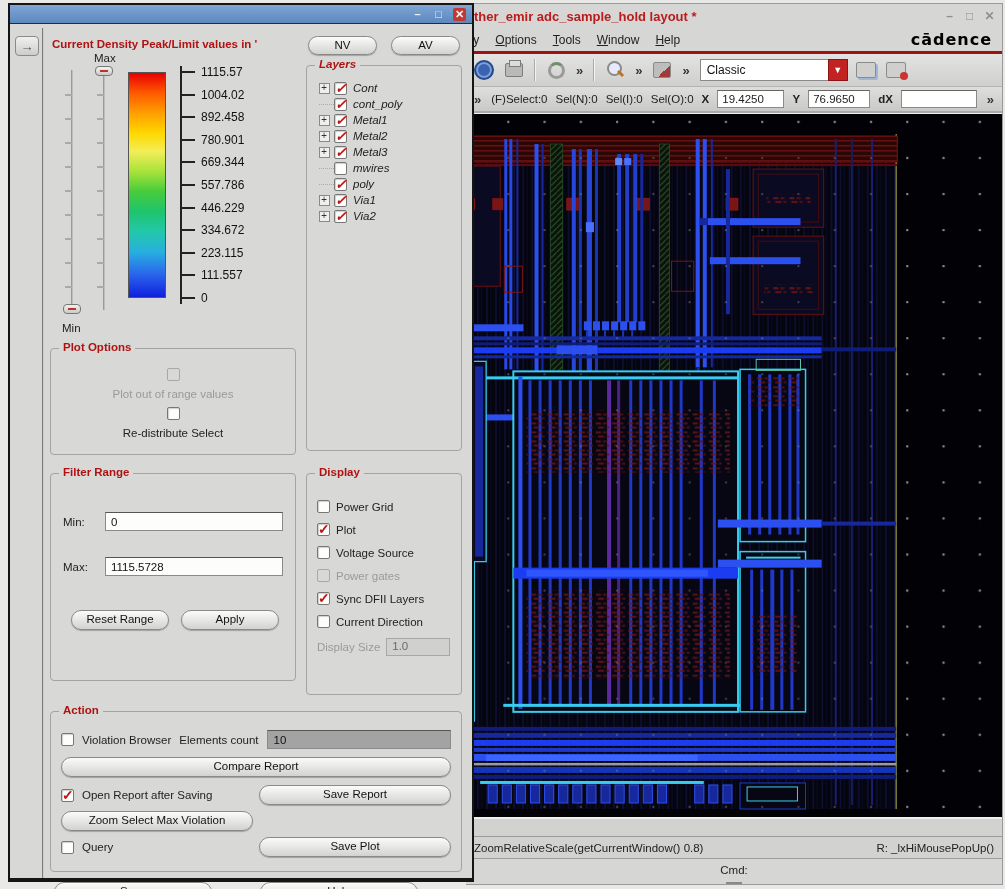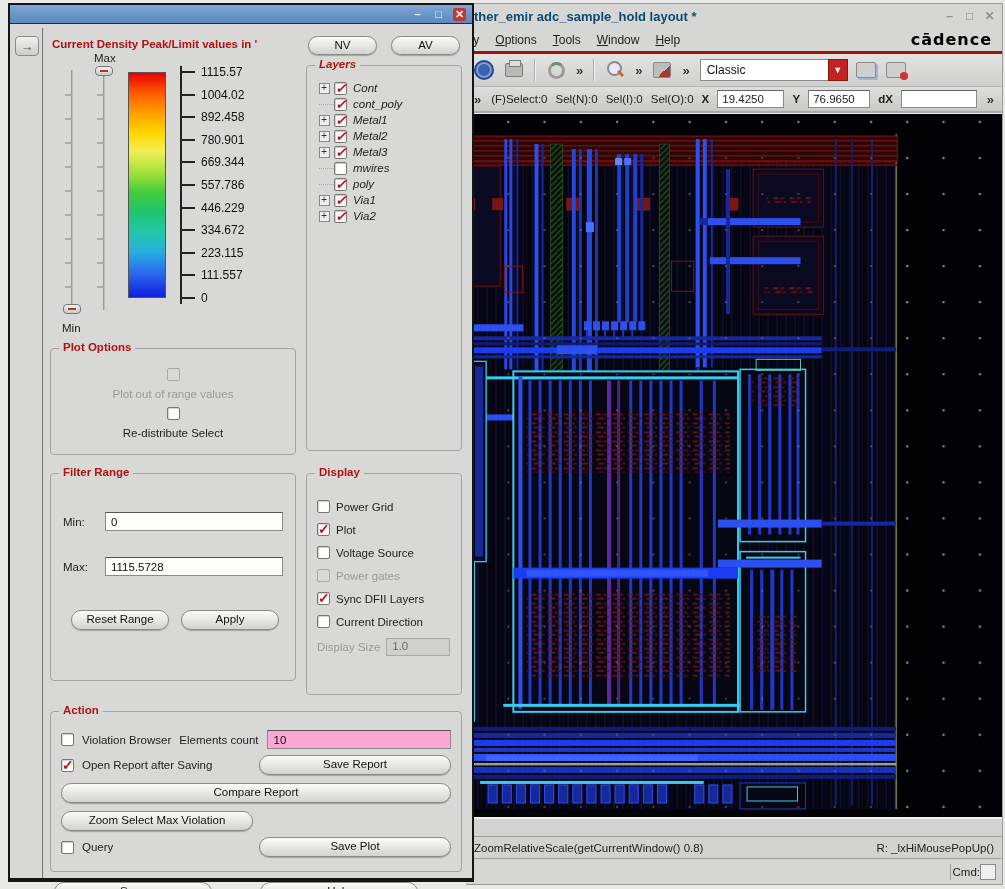--- a/index.html
+++ b/index.html
@@ -5,21 +5,21 @@
   * { margin:0; padding:0; box-sizing:border-box; }
   html,body { width:1005px; height:889px; background:#e9e9e7; font-family:"Liberation Sans", sans-serif; overflow:hidden; }
   .stage { position:relative; width:1005px; height:889px; }
 
   
   .lay-win { position:absolute; left:466px; top:3px; width:537px; height:882px;
              background:#d6d6d4; border:1px solid #9a9a9a; border-left:none;
              display:flex; flex-direction:column; }
   .lay-titlebar { height:24px; display:flex; align-items:center; padding:0 6px 0 8px;
                   background:#d6d6d4; }
-  .lay-title { font-size:13px; font-weight:bold; color:#0c4a6e; white-space:nowrap; overflow:hidden; flex:1; }
+  .lay-title { font-size:13px; font-weight:bold; color:#b91c1c; white-space:nowrap; overflow:hidden; flex:1; }
   .winbtns { display:flex; gap:7px; align-items:center; color:#8f8f8f; font-size:12px; }
   .winbtns span { width:13px; text-align:center; font-weight:bold; cursor:default; }
   .lay-menubar { height:23px; display:flex; align-items:center; padding:0 10px 0 4px; gap:16px; }
   .menu-item { font-size:12px; color:#222; cursor:default; }
   .menu-item::first-letter { text-decoration:underline; }
   .menu-trunc::first-letter { text-decoration:none; }
   .cadence-logo { margin-left:auto; font-size:16px; font-weight:bold; letter-spacing:1px; color:#000;
                   font-family:"DejaVu Sans", sans-serif; }
   .red-rule { height:3px; background:#a01212; }
 
@@ -59,21 +59,21 @@
   .toolbar2 .chev-r { margin-left:auto; }
 
   .canvas-wrap { flex:1; position:relative; background:#020206; border-top:1px solid #efefef; }
   .canvas-wrap svg { position:absolute; inset:0; width:100%; height:100%; }
 
   .gray-strip { height:20px; background:#d2d2d0; border-top:2px solid #efefef; border-bottom:1px solid #9c9c9a; }
   .statusrow { height:22px; background:#d2d2d0; display:flex; align-items:center; padding:0 8px;
                font-size:11.5px; color:#222; border-bottom:1px solid #9c9c9a; }
   .statusrow .right { margin-left:auto; }
   .bottomrow { height:25px; background:#d6d6d4; display:flex; align-items:center; justify-content:flex-end;
-               padding:0 6px; font-size:11.5px; color:#222; }
+               padding:0 6px; gap:6px; font-size:11.5px; color:#222;flex-direction:column; }
   .bottomrow .sep { width:1px; height:16px; background:#9c9c9a; margin-right:2px; }
   .cmd-box { width:16px; height:16px; background:#efefef; border:1px solid #8a8a88; }
 
   
   .dlg { position:absolute; left:8px; top:3px; width:466px; height:879px; background:#d8d8d6;
          border:2px solid #151515; border-bottom-width:4px; display:flex; flex-direction:column; z-index:5; }
   .dlg-titlebar { height:19px; background:linear-gradient(#7fa6d6,#5c88bd); display:flex; align-items:center;
                   justify-content:flex-end; gap:8px; padding:0 6px; border-bottom:1px solid #2a2a2a; }
   .dlg-titlebar span { color:#f2f2f2; font-size:11px; font-weight:bold; width:13px; text-align:center; line-height:13px; }
   .dlg-close { background:#c03a34; border-radius:2px; height:13px; }
@@ -146,21 +146,21 @@
   .fbtns { display:flex; gap:12px; margin:34px 8px 0 12px; }
   .fbtns .pill { flex:1; height:20px; }
   .display-group { flex:1; height:222px; padding-top:16px; }
   .dsrow { display:flex; align-items:center; gap:6px; margin:10px 2px 0 2px; }
   .dsrow .lbl.dim { color:#9a9a98; }
   .ds-field { width:64px; height:18px; background:#d0d0ce; border:1px solid #a8a8a6; font-size:11.5px;
               color:#6a6a68; padding:1px 5px; }
 
   .action-group { margin-top:16px; }
   .arow { display:flex; align-items:center; gap:8px; margin:6px 2px; }
-  .a-field { flex:1; height:19px; background:#f9a8d4; border:1px solid #8a8a88; border-top-color:#555;
+  .a-field { flex:1; height:19px; background:#a3a3a3; border:1px solid #8a8a88; border-top-color:#555;
              font-size:11.5px; padding:1px 6px; color:#111; display:flex; align-items:center; }
   .half-btn { width:192px; height:20px; }
   .wide-btn { width:100%; height:20px; margin:2px 0; }
   .grow { flex:1; }
   .dlg-footer { display:flex; gap:48px; padding:10px 44px 6px 4px; margin-top:auto; }
   .dlg-footer .pill { flex:1; height:21px; }
 </style>
 </head>
 <body>
 
@@ -664,26 +664,26 @@
 
         <div class="group action-group">
           <span class="group-title">Action</span>
           <div class="arow">
             <span class="cb"></span>
             <span class="lbl">Violation Browser</span>
             <span class="lbl">Elements count</span>
             <span class="a-field">10</span>
           </div>
           <div class="arow">
+            <span class="pill wide-btn">Compare Report</span>
+          </div>
+          <div class="arow">
             <span class="cb on"></span>
             <span class="lbl grow">Open Report after Saving</span>
             <span class="pill half-btn">Save Report</span>
-          </div>
-          <div class="arow">
-            <span class="pill wide-btn">Compare Report</span>
           </div>
           <div class="arow">
             <span class="pill half-btn">Zoom Select Max Violation</span>
           </div>
           <div class="arow">
             <span class="cb"></span>
             <span class="lbl grow">Query</span>
             <span class="pill half-btn">Save Plot</span>
           </div>
         </div>

